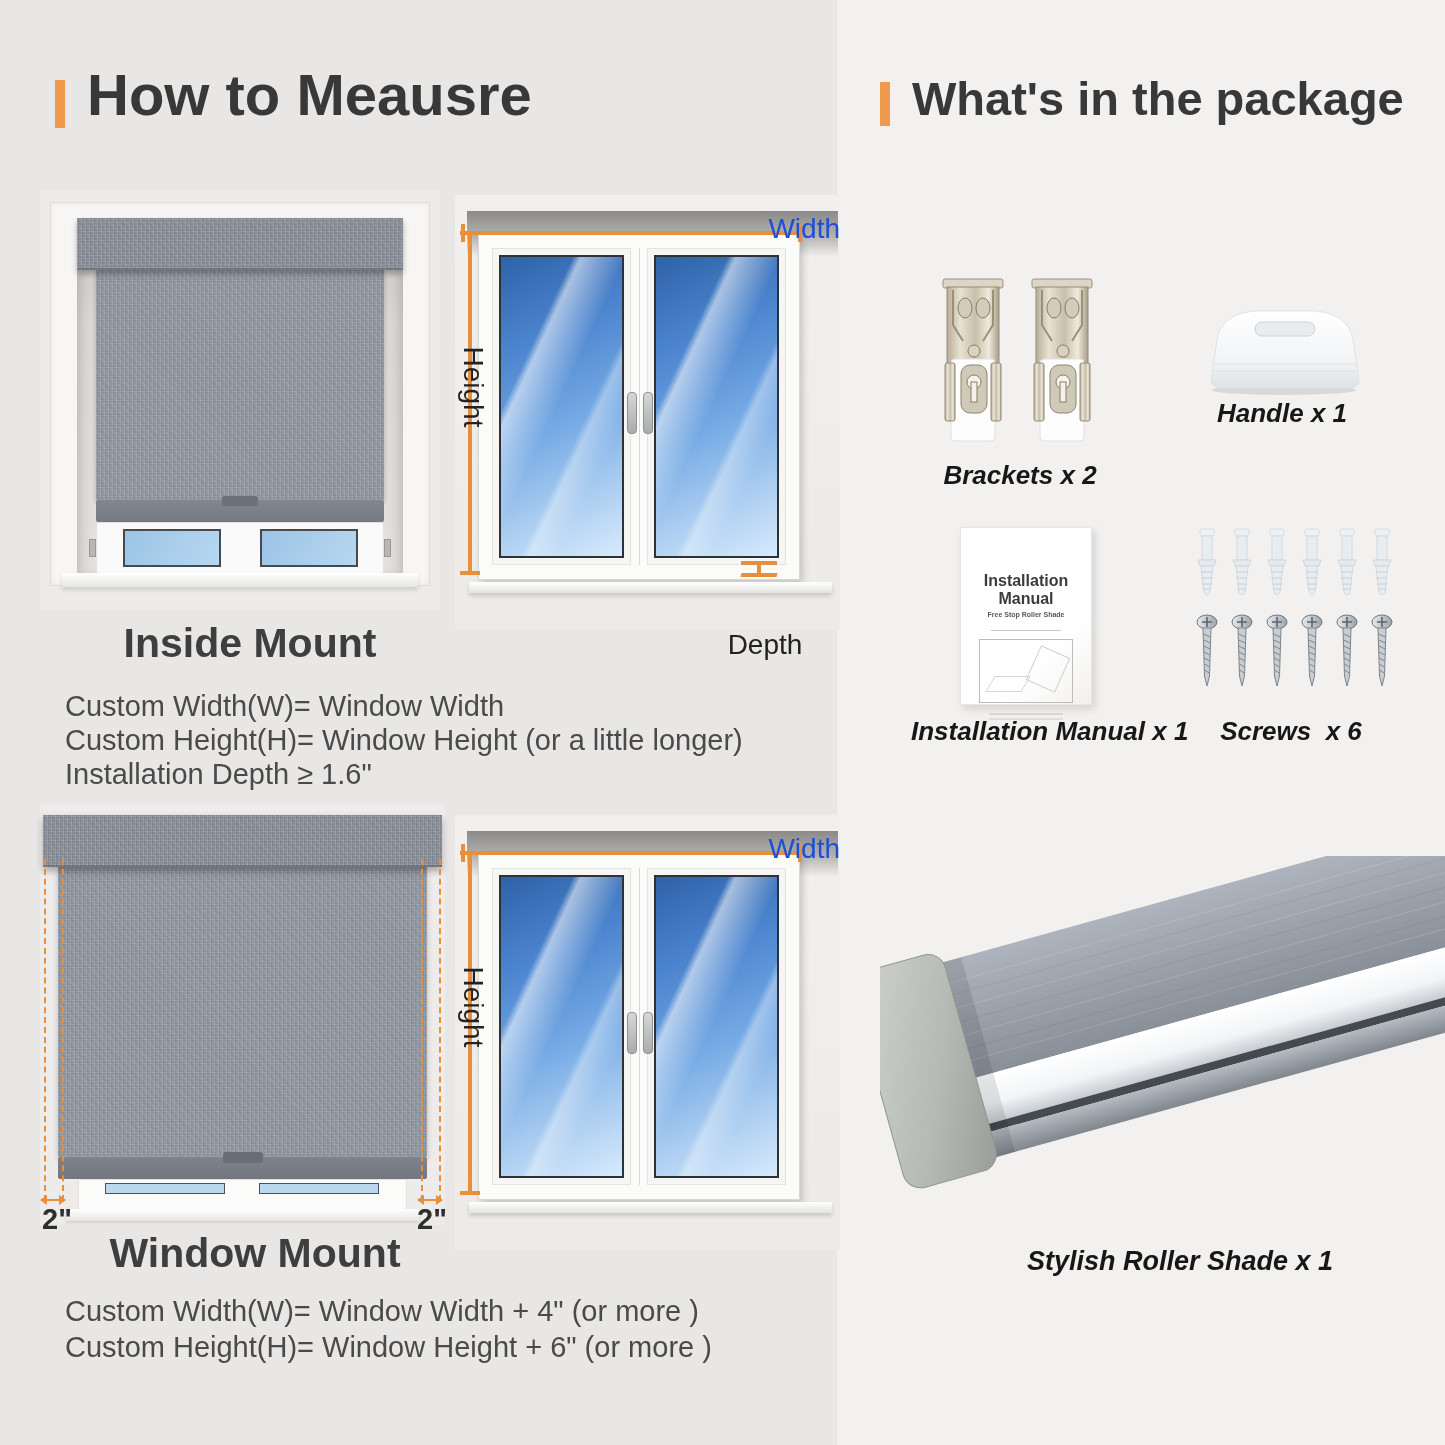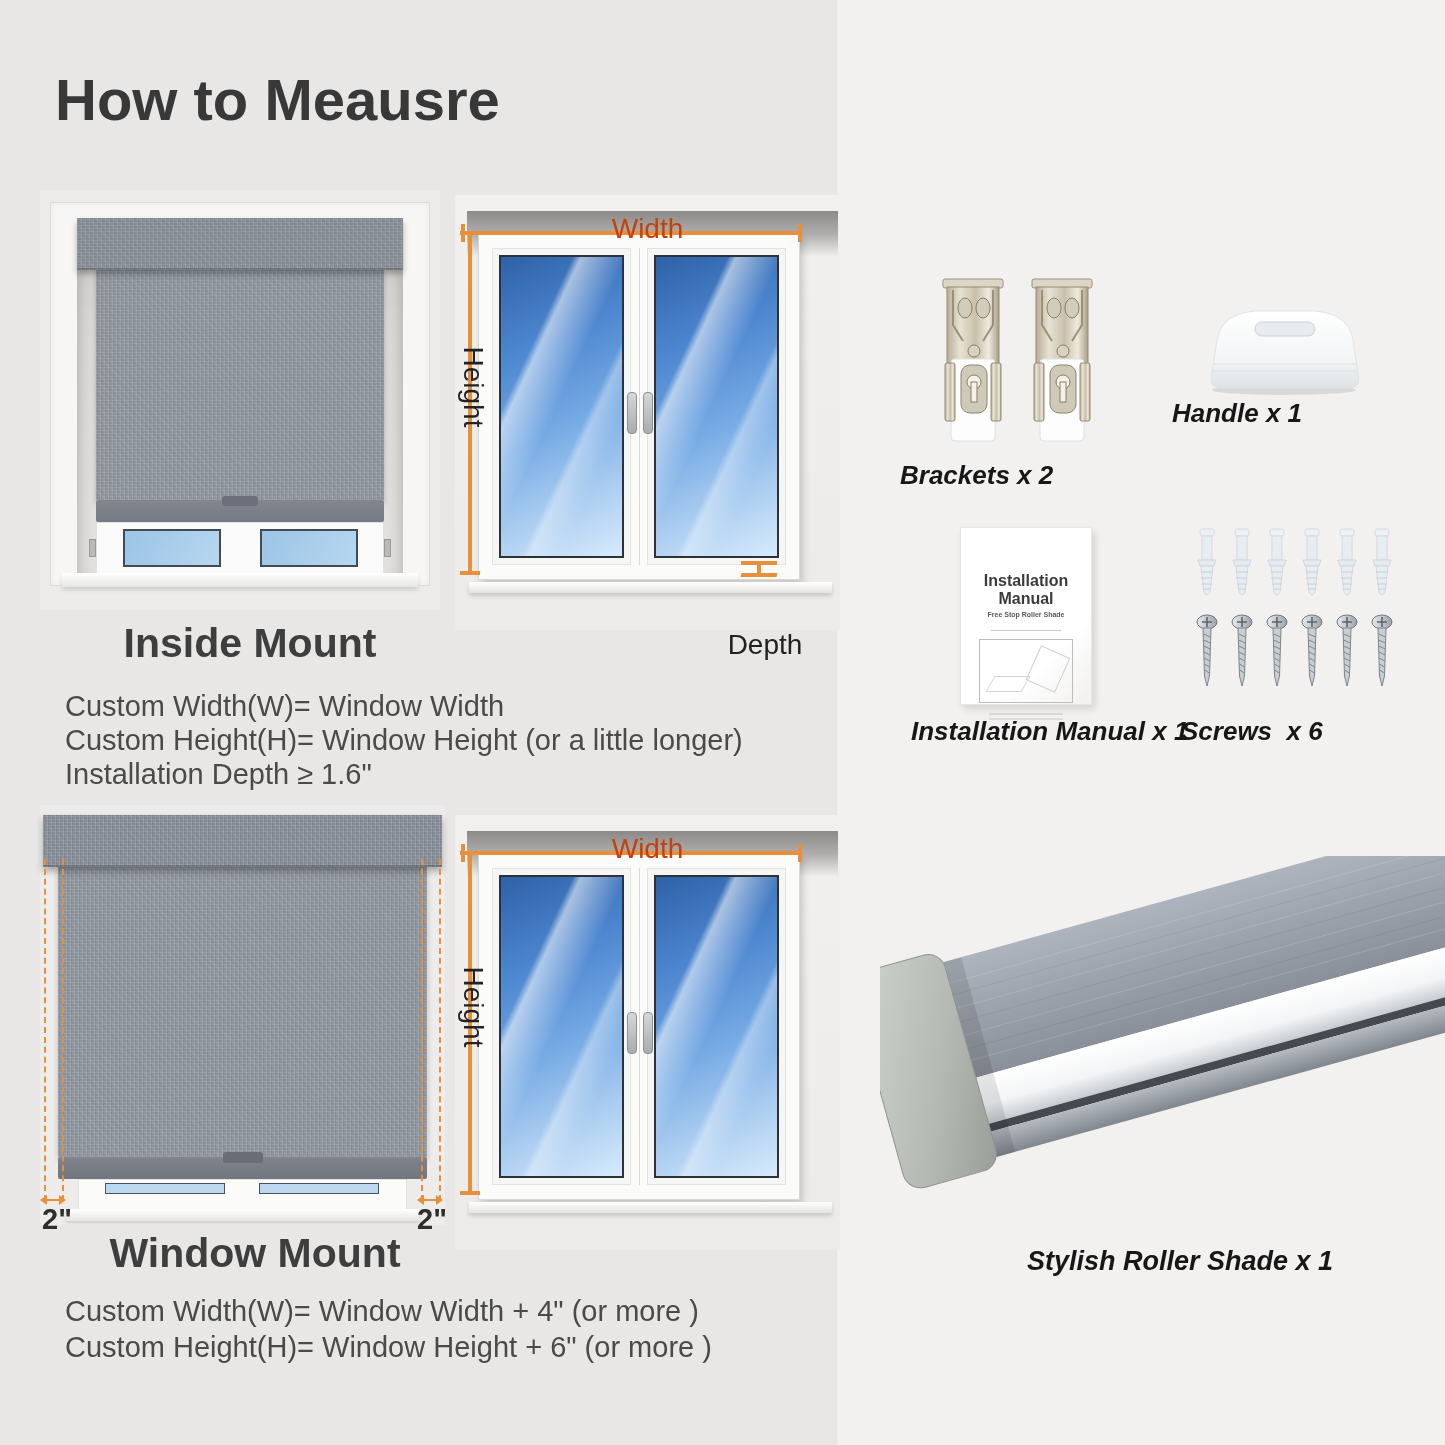--- a/index.html
+++ b/index.html
@@ -4,21 +4,21 @@
 <style>
   html,body{margin:0;padding:0;}
   body{font-family:"Liberation Sans", sans-serif; -webkit-font-smoothing:antialiased;}
   #stage{position:relative;width:1445px;height:1445px;overflow:hidden;background:#E8E7E5;}
 
   
   .panel-left{position:absolute;left:0;top:0;width:836px;height:1445px;background:#E8E7E5;}
   .panel-right{position:absolute;left:836px;top:0;width:609px;height:1445px;background:#F2F1EF;border-left:1px solid rgba(0,0,0,0.05);}
 
   
-  .sec-title{position:absolute;display:flex;align-items:flex-end;flex-direction:column;}
+  .sec-title{position:absolute;display:flex;align-items:flex-end;}
   .accent-bar{width:10px;background:#EF9A4D;margin-right:22px;}
   .title-text{font-weight:bold;color:#383838;white-space:nowrap;}
   #title-left{left:55px;top:66px;height:62px;}
   #title-left .accent-bar{height:48px;}
   #title-left .title-text{font-size:58px;}
   #title-right{left:880px;top:74px;height:52px;}
   #title-right .accent-bar{height:44px;}
   #title-right .title-text{font-size:47px;}
 
   
@@ -61,21 +61,21 @@
   .wf-handle.h1{left:calc(50% - 12px);}
   .wf-handle.h2{left:calc(50% + 4px);}
   .wf-sill{position:absolute;left:14px;right:8px;top:387px;height:11px;background:linear-gradient(#FFFFFF,#E4E3E1);box-shadow:0 3px 4px rgba(0,0,0,0.15);}
   
   .wf-wline{position:absolute;left:6px;right:38px;top:36px;height:4px;background:#E88F3C;}
   .wf-wline::before,.wf-wline::after{content:"";position:absolute;top:-7px;width:4px;height:18px;background:#E88F3C;}
   .wf-wline::before{left:0;} .wf-wline::after{right:0;}
   .wf-hline{position:absolute;left:13px;top:36px;height:344px;width:4px;background:#E88F3C;}
   .wf-hline::before,.wf-hline::after{content:"";position:absolute;left:-8px;width:20px;height:4px;background:#E88F3C;}
   .wf-hline::before{top:0;} .wf-hline::after{bottom:0;}
-  .wf-wlabel{position:absolute;left:0;right:0;top:18px;text-align:center;font-size:28px;color:#c2410c;}
+  .wf-wlabel{position:absolute;left:0;right:0;top:18px;text-align:right;font-size:28px;color:#1d4ed8;}
   .wf-hlabel{position:absolute;left:-42px;top:176px;width:120px;text-align:center;font-size:28px;color:#222;transform:rotate(90deg);}
   .wf-depth-top{position:absolute;left:286px;top:366px;width:36px;height:4px;background:#E88F3C;}
   .wf-depth-mid{position:absolute;left:302px;top:366px;width:4px;height:16px;background:#E88F3C;}
   .wf-depth-bot{position:absolute;left:286px;top:378px;width:36px;height:4px;background:#E88F3C;transform:skewX(-14deg);}
   .wf-dlabel{position:absolute;left:255px;top:386px;width:110px;text-align:center;font-size:28px;color:#222;margin-top:48px;}
 
   
   .photoC{position:absolute;left:40px;top:805px;width:405px;height:420px;background:#EDECEA;}
   .pc-valance{position:absolute;left:3px;right:3px;top:10px;height:50px;box-shadow:0 4px 7px rgba(0,0,0,0.3);border-bottom:2px solid rgba(0,0,0,0.18);}
   .pc-shade{position:absolute;left:18px;right:18px;top:60px;height:292px;box-shadow:0 3px 6px rgba(0,0,0,0.2);}
@@ -93,21 +93,21 @@
   .pc-arrow::after{right:-6px;border-left:7px solid #E88F3C;}
   .pc-inch{position:absolute;top:398px;width:44px;text-align:center;font-size:29px;font-weight:600;color:#2E2E2E;}
 
   
   .mount-heading{position:absolute;text-align:center;font-weight:bold;font-size:41px;color:#3E3E3E;}
   #inside-heading{left:20px;top:620px;width:460px;}
   #outside-heading{left:40px;top:1230px;width:430px;}
   .note-line{position:absolute;left:65px;font-size:29px;color:#4A4A4A;white-space:nowrap;text-align:center;}
 
   
-  .pkg-label{position:absolute;text-align:left;font-size:26px;font-weight:bold;font-style:italic;color:#171717;white-space:nowrap;}
+  .pkg-label{position:absolute;text-align:center;font-size:26px;font-weight:bold;font-style:italic;color:#171717;white-space:nowrap;}
   .pkg-img{position:absolute;}
 
   
   .manual{position:absolute;left:960px;top:527px;width:130px;height:176px;background:linear-gradient(135deg,#FFFFFF 70%,#F1F0EE 100%);box-shadow:3px 4px 8px rgba(0,0,0,0.13);border:1px solid #E8E7E5;}
   .manual-title{margin-top:44px;text-align:center;font-size:16px;font-weight:bold;color:#3B3B3B;}
   .manual-sub{margin-top:3px;text-align:center;font-size:7px;font-weight:bold;color:#5A5A5A;}
   .manual-glyphs{margin:6px auto 0;width:70px;height:6px;border-bottom:1px solid #C9C8C6;}
   .manual-box{position:relative;margin:8px auto 0;width:92px;height:62px;border:1px solid #BDBCBA;}
   .manual-box::before{content:"";position:absolute;left:52px;top:10px;width:30px;height:36px;border:1px solid #CFCECC;transform:rotate(24deg);}
   .manual-box::after{content:"";position:absolute;left:10px;top:36px;width:34px;height:14px;border:1px solid #D6D5D3;transform:skewX(-30deg);}
@@ -119,20 +119,24 @@
 <div id="stage">
 
   <div class="panel-left"></div>
   <div class="panel-right"></div>
 
   <div class="sec-title" id="title-left">
     <div class="accent-bar"></div>
     <div class="title-text">How to Meausre</div>
   </div>
 
+  <div class="sec-title" id="title-right">
+    <div class="accent-bar"></div>
+    <div class="title-text">What's in the package</div>
+  </div>
 
   <div class="photoA">
     <div class="pa-casing"></div>
     <div class="pa-alcove"></div>
     <div class="pa-shade linen"></div>
     <div class="pa-valance linen linen-dark"></div>
     <div class="pa-bar">
       <div class="pa-nub"></div>
     </div>
     <div class="pa-window">

